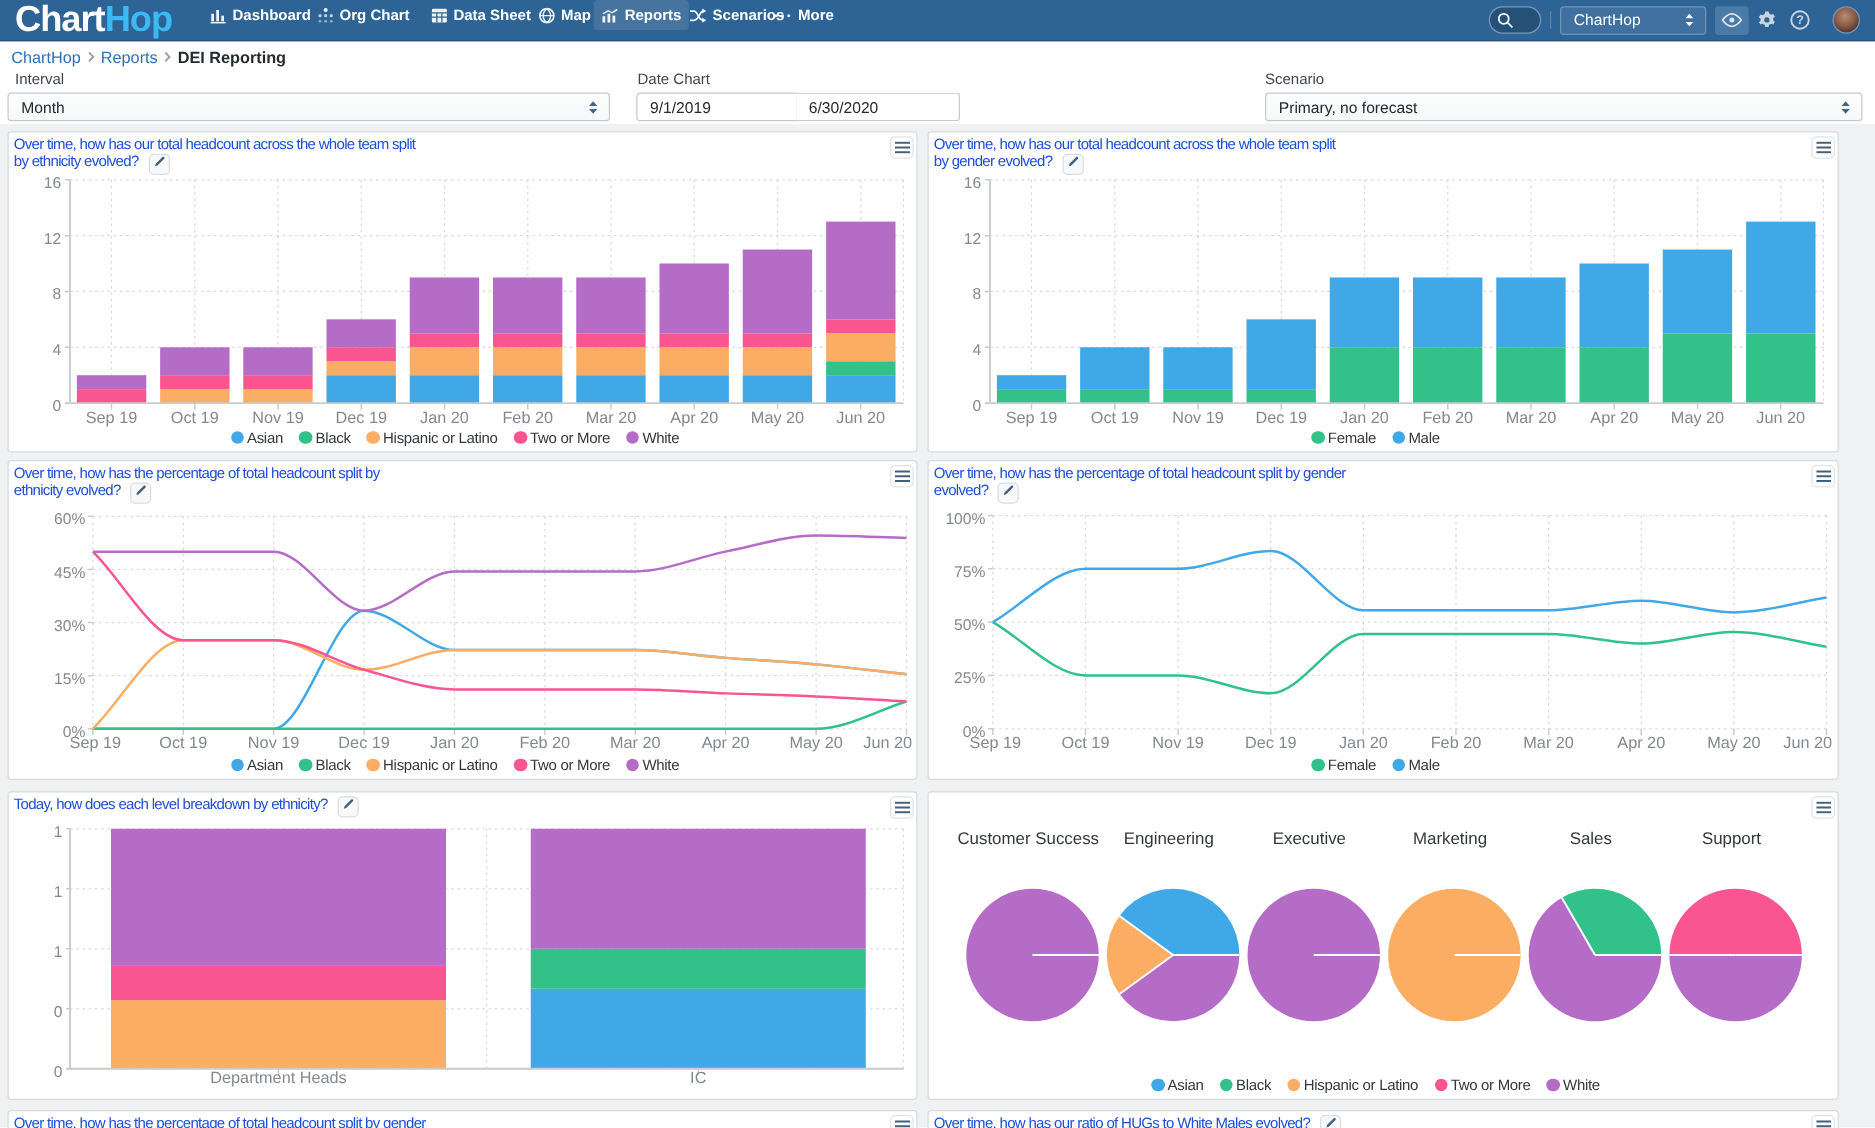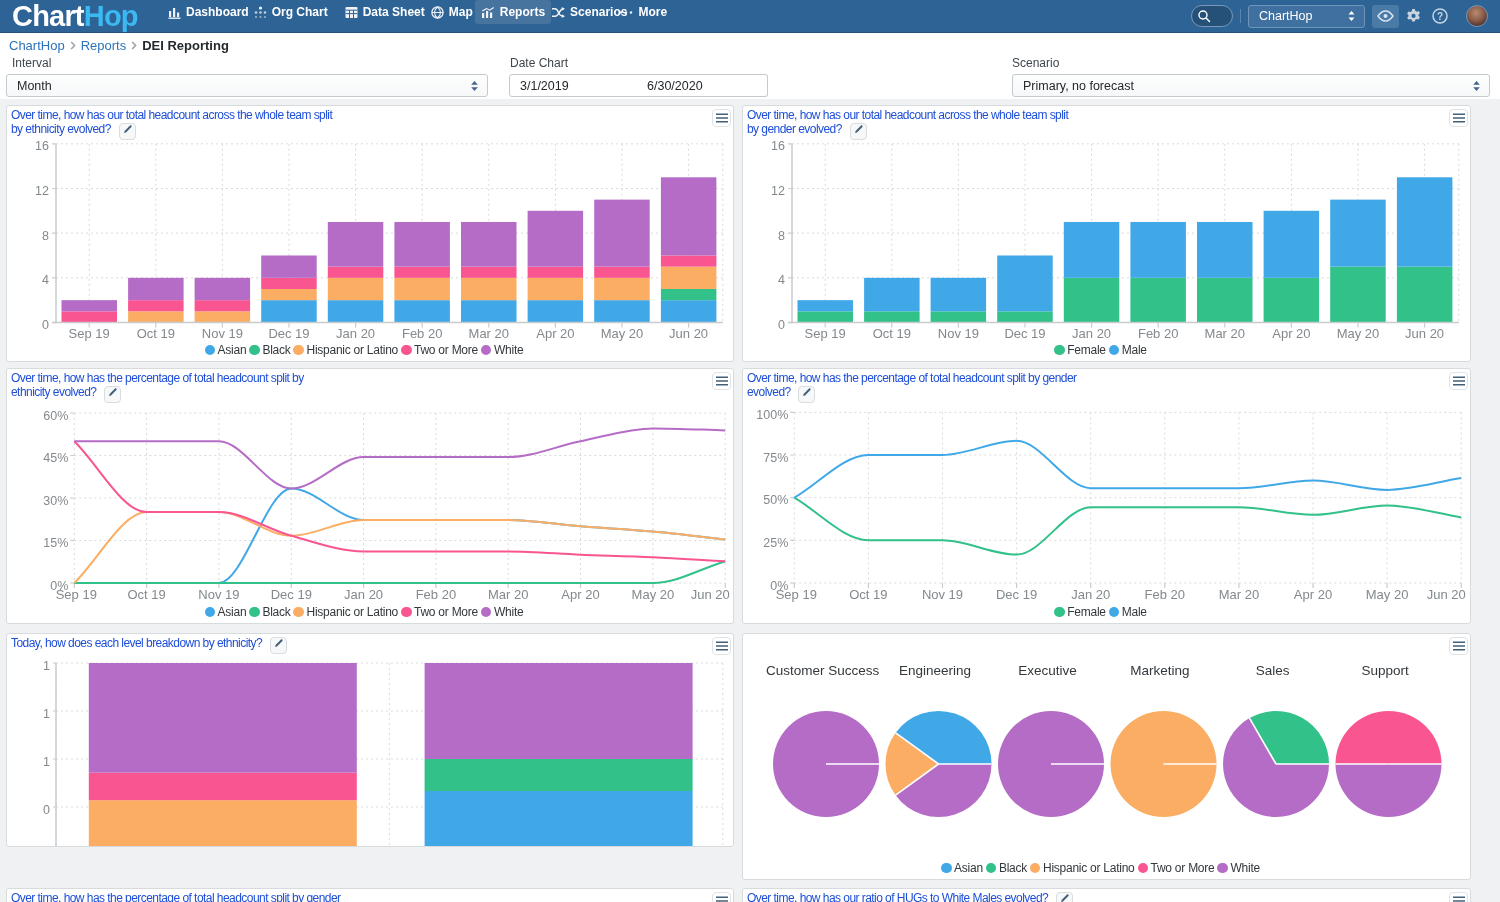--- a/index.html
+++ b/index.html
@@ -23,21 +23,21 @@
 .flabel{position:absolute;font-size:12px;color:#3f464c;top:56px}
 .fsel{position:absolute;top:74px;height:23px;border:1px solid #c5cacf;border-radius:3px;background:linear-gradient(#fdfefe,#f6f8f9);font-size:12.5px;color:#24292e;display:flex;align-items:center;padding:0 8px 0 10px}
 .fsel .arr{margin-left:auto}
 .finput{position:absolute;top:74px;height:23px;border:1px solid #c5cacf;background:#fff;font-size:12.5px;color:#24292e;display:flex;align-items:center;padding-left:10px}
 .gridbg{position:absolute;left:0;top:99px;width:1500px;height:803px;background:#f0f1f2}
 .card{position:absolute;background:#fff;border:1px solid #d8dbde;border-radius:3px;overflow:hidden}
 .ctitle{position:absolute;left:4px;top:2px;font-size:12px;letter-spacing:-0.55px;font-weight:normal;color:#1d4ed8;line-height:14px;max-width:660px}
 .editbox{display:inline-block;vertical-align:-2px;width:17px;height:17px;border:1px solid #d9dde0;border-radius:4px;text-align:center;line-height:15px;margin-left:5px;background:#f7f8f9}
 .burger{position:absolute;right:2px;top:3px;width:19px;height:18px;border:1px solid #e0e3e5;border-radius:4px;background:#fff;display:flex;align-items:center;justify-content:center;z-index:3}
 .chart{position:absolute;left:0;top:0}
-.legend{position:absolute;left:-6px;bottom:4px;width:100%;display:flex;justify-content:center;gap:3px;font-size:12px;letter-spacing:-0.25px;color:#33383c;align-items:center}
+.legend{position:absolute;left:-6px;bottom:4px;width:100%;display:flex;justify-content:center;gap:13px;font-size:12px;letter-spacing:-0.25px;color:#33383c;align-items:center}
 .legend .li{display:flex;align-items:center;gap:2.5px}
 .legend .dot{width:10.5px;height:10.5px;border-radius:50%;display:inline-block}
 </style></head><body>
 <div class="nav">
 <div class="logo">Chart<b>Hop</b></div>
 <div class="navmenu">
 <span class="nitem"><svg width="13" height="13" viewBox="0 0 13 13">
           <g fill="#fff">
             <rect x="1" y="5" width="2.2" height="6"></rect>
             <rect x="5" y="2" width="2.2" height="9"></rect>
@@ -136,21 +136,21 @@
       <path d="M1.2 1l3.4 3.5L1.2 8" fill="none" stroke="#9aa0a6" stroke-width="1.5"></path>
     </svg>
     <span class="cur">DEI Reporting</span>
   </div>
 <div class="flabel" style="left:12px">Interval</div>
 <div class="fsel" style="left:6px;width:482px">Month<svg class="arr" width="9" height="12" viewBox="0 0 9 12">
       <path d="M4.5 1L7.8 4.8h-6.6z" fill="#43658a"></path>
       <path d="M4.5 11L1.2 7.2h6.6z" fill="#43658a"></path>
     </svg></div>
 <div class="flabel" style="left:510px">Date Chart</div>
-<div class="finput" style="left:509px;width:129px;border-radius:3px 0 0 3px">3/1/2019</div>
+<div class="finput" style="left:509px;width:129px;border-radius:3px 0 0 3px">9/1/2019</div>
 <div class="finput" style="left:637px;width:131px;border-left:none;border-radius:0 3px 3px 0">6/30/2020</div>
 <div class="flabel" style="left:1012px">Scenario</div>
 <div class="fsel" style="left:1012px;width:478px">Primary, no forecast<svg class="arr" width="9" height="12" viewBox="0 0 9 12">
       <path d="M4.5 1L7.8 4.8h-6.6z" fill="#43658a"></path>
       <path d="M4.5 11L1.2 7.2h6.6z" fill="#43658a"></path>
     </svg></div>
 <div class="gridbg"></div>
 <div class="card" style="left:6px;top:105px;width:728px;height:257px">
 <span class="burger">
       <svg width="12" height="10" viewBox="0 0 12 10">
@@ -478,21 +478,21 @@
       <text x="644.1" y="229.5" text-anchor="middle" font-size="13" fill="#83898d">May 20</text>
       <text x="703.2" y="229.5" text-anchor="middle" font-size="13" fill="#83898d">Jun 20</text>
       <path d="M51.3,128.7C76,142.9 100.7,171.3 125.4,171.3C150.1,171.3 174.8,171.3 199.5,171.3C224.2,171.3 248.9,185.6 273.6,185.6C298.3,185.6 323,138.2 347.7,138.2C372.4,138.2 397.1,138.2 421.8,138.2C446.5,138.2 471.2,138.2 495.9,138.2C520.6,138.2 545.3,145.8 570,145.8C594.7,145.8 619.4,136.5 644.1,136.5C668.8,136.5 693.5,144.4 718.2,148.4" fill="none" stroke="#31c189" stroke-width="2"></path>
       <path d="M51.3,128.7C76,114.5 100.7,86 125.4,86C150.1,86 174.8,86 199.5,86C224.2,86 248.9,71.8 273.6,71.8C298.3,71.8 323,119.2 347.7,119.2C372.4,119.2 397.1,119.2 421.8,119.2C446.5,119.2 471.2,119.2 495.9,119.2C520.6,119.2 545.3,111.6 570,111.6C594.7,111.6 619.4,120.9 644.1,120.9C668.8,120.9 693.5,113 718.2,109" fill="none" stroke="#41a8e8" stroke-width="2"></path>
     </svg>
 <div class="legend">
       <span class="li"><span class="dot" style="background:#31c189"></span>Female</span>
       <span class="li"><span class="dot" style="background:#41a8e8"></span>Male</span>
     </div>
   </div>
-<div class="card" style="left:6px;top:633px;width:728px;height:214px">
+<div class="card" style="left:6px;top:633px;width:728px;height:247px">
 <span class="burger">
       <svg width="12" height="10" viewBox="0 0 12 10">
         <g stroke="#42607a" stroke-width="1.6">
           <line x1="0" y1="1.2" x2="12" y2="1.2"></line>
           <line x1="0" y1="5" x2="12" y2="5"></line>
           <line x1="0" y1="8.8" x2="12" y2="8.8"></line>
         </g>
       </svg>
     </span>
 <div class="ctitle">Today, how does each level breakdown by ethnicity? <span class="editbox"><svg width="11" height="11" viewBox="0 0 11 11">

